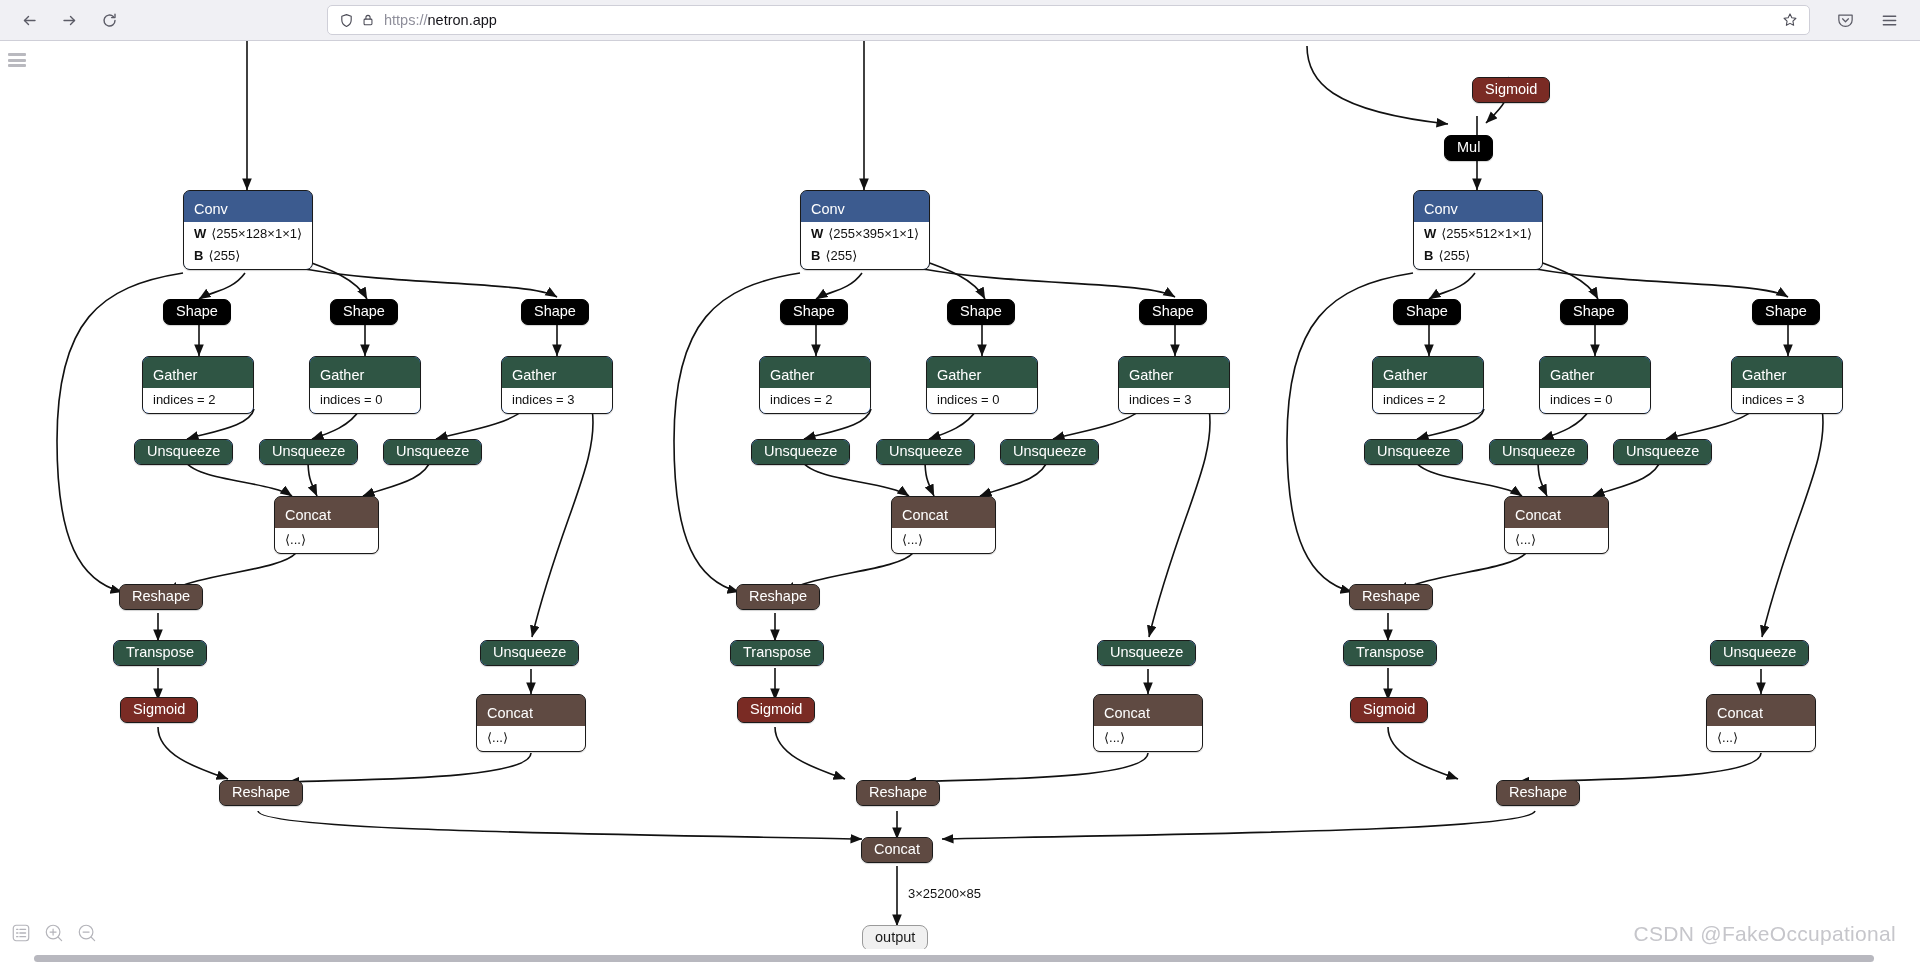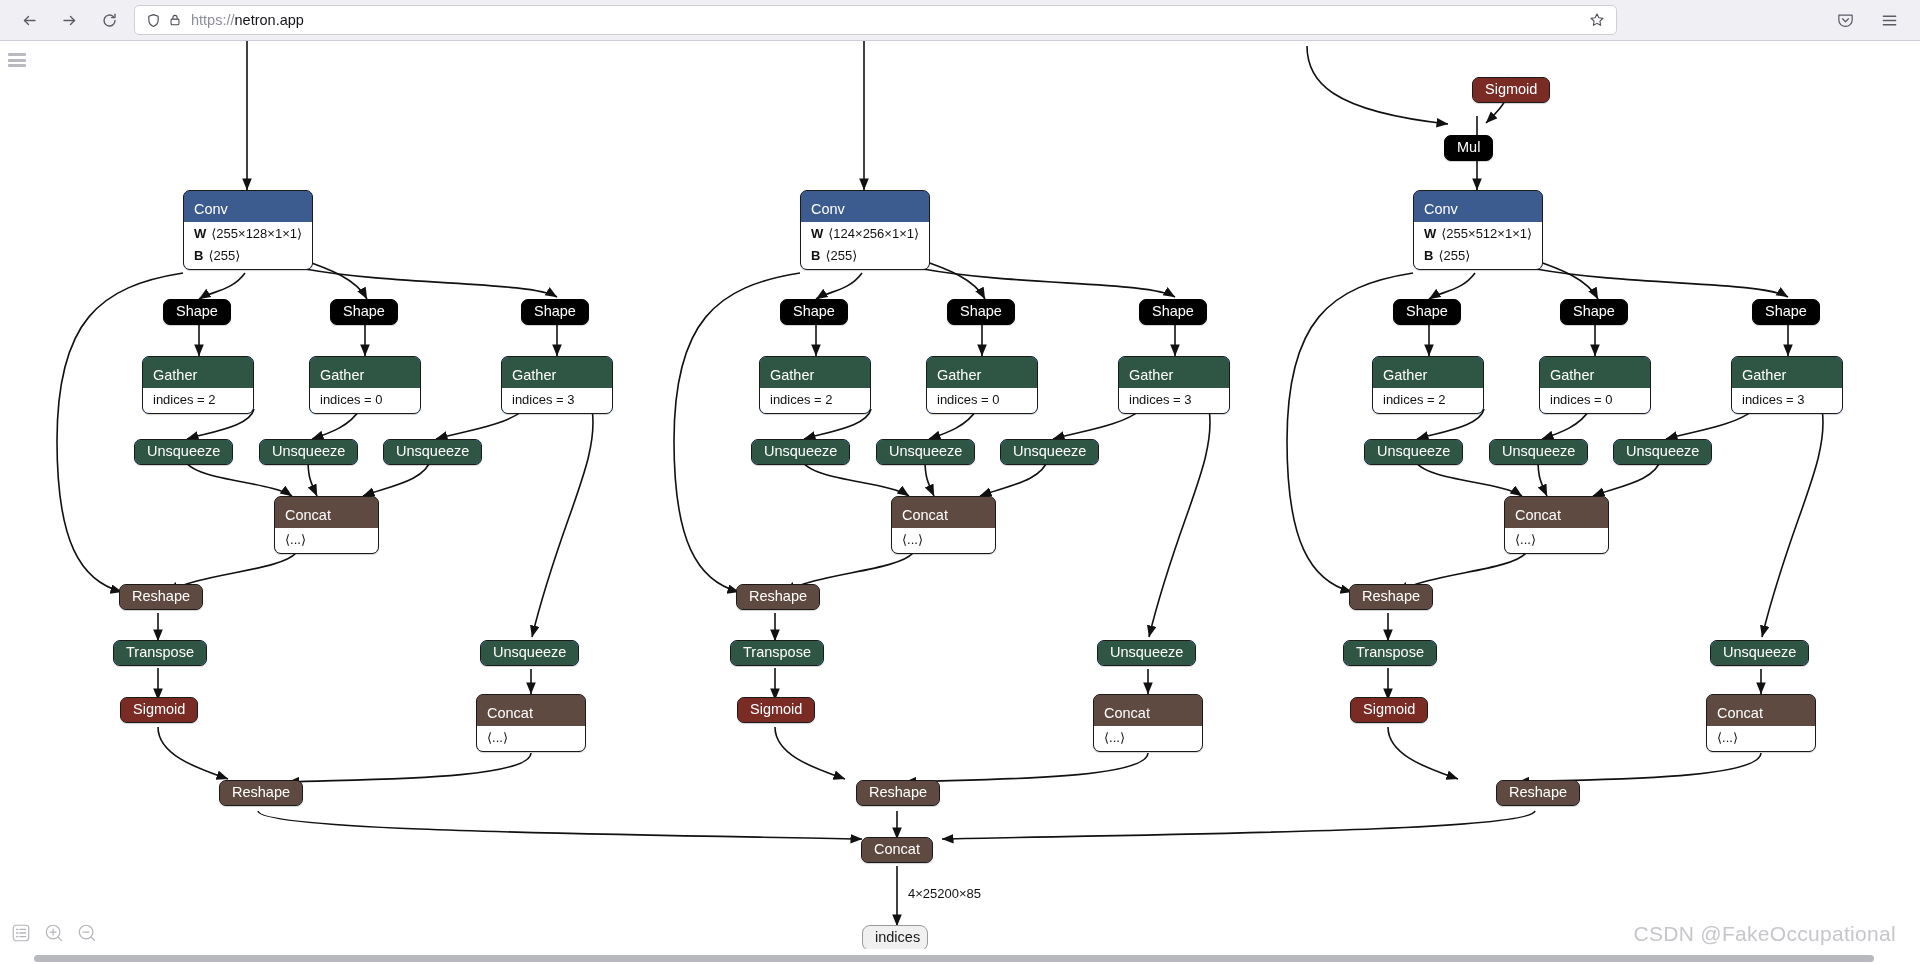--- a/index.html
+++ b/index.html
@@ -32,21 +32,21 @@
     border-radius: 5px;
     color: #5b5b66;
     cursor: default;
   }
   .nav-btn:first-child { margin-left: 12px; }
   .nav-btn svg { display: block; }
 
   #url-bar-wrap {
     flex: 1;
     display: flex;
-    justify-content: flex-start;
+    justify-content: flex-end;
     padding: 0 8px;
   }
   #url-bar {
     width: 1483px;
     height: 30px;
     background: #ffffff;
     border: 1px solid #cfcfd8;
     border-radius: 5px;
     display: flex;
     align-items: center;
@@ -430,21 +430,21 @@
   <div class="node n-brown" style="left:476px; top:653px; width:110px;">
     <div class="hdr">Concat</div>
     <div class="body">⟨...⟩</div>
   </div>
   <div class="node simple n-brown" style="left:219px; top:739px;">
     <div class="hdr">Reshape</div>
   </div>
 
   <div class="node n-blue" style="left:800px; top:149px; width:130px;">
     <div class="hdr">Conv</div>
-    <div class="body"><span class="pname">W</span><span>⟨124×256×1×1⟩</span></div>
+    <div class="body"><span class="pname">W</span><span>⟨255×395×1×1⟩</span></div>
     <div class="body" style="padding-top:0;"><span class="pname">B</span><span>⟨255⟩</span></div>
   </div>
 
   <div class="node simple n-black" style="left:780px; top:258px;">
     <div class="hdr">Shape</div>
   </div>
   <div class="node simple n-black" style="left:947px; top:258px;">
     <div class="hdr">Shape</div>
   </div>
   <div class="node simple n-black" style="left:1139px; top:258px;">
@@ -569,24 +569,24 @@
     <div class="body">⟨...⟩</div>
   </div>
   <div class="node simple n-brown" style="left:1496px; top:739px;">
     <div class="hdr">Reshape</div>
   </div>
 
   <div class="node simple n-brown" style="left:861px; top:796px;">
     <div class="hdr">Concat</div>
   </div>
 
-  <div class="edge-label" style="left:908px; top:845px;">4×25200×85</div>
+  <div class="edge-label" style="left:908px; top:845px;">3×25200×85</div>
 
   <div class="node io simple" style="left:862px; top:884px; width:66px;">
-    <div class="hdr">indices</div>
+    <div class="hdr">output</div>
   </div>
 
 </div>
 
 <div id="status-icons">
   <div class="sicon">
     <svg width="20" height="20" viewBox="0 0 22 22" fill="none" stroke="currentColor" stroke-width="1.3">
       <rect x="2.5" y="2.5" width="17" height="17" rx="3.2"></rect>
       <path d="M6.2 7h1.4M6.2 11h1.4M6.2 15h1.4" stroke-width="1.5" stroke-linecap="round"></path>
       <path d="M9.8 7h6.2M9.8 11h6.2M9.8 15h6.2" stroke-width="1.5" stroke-linecap="round"></path>

